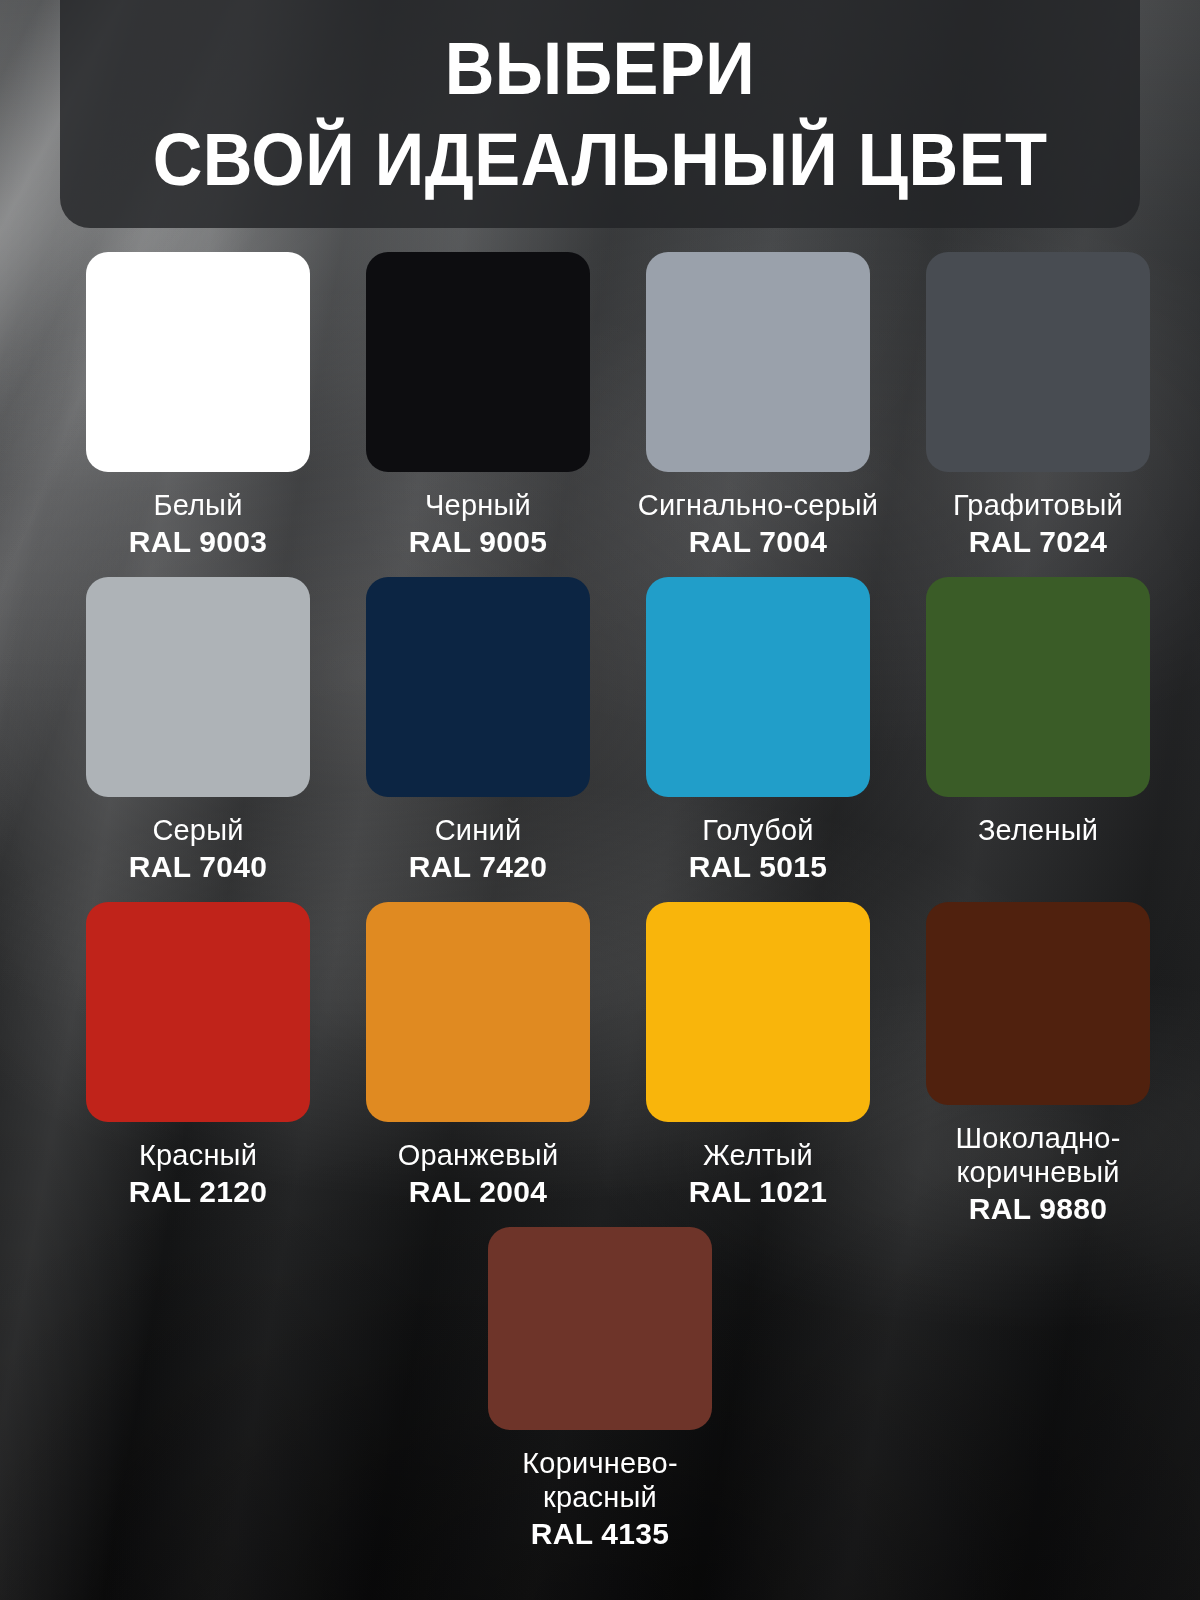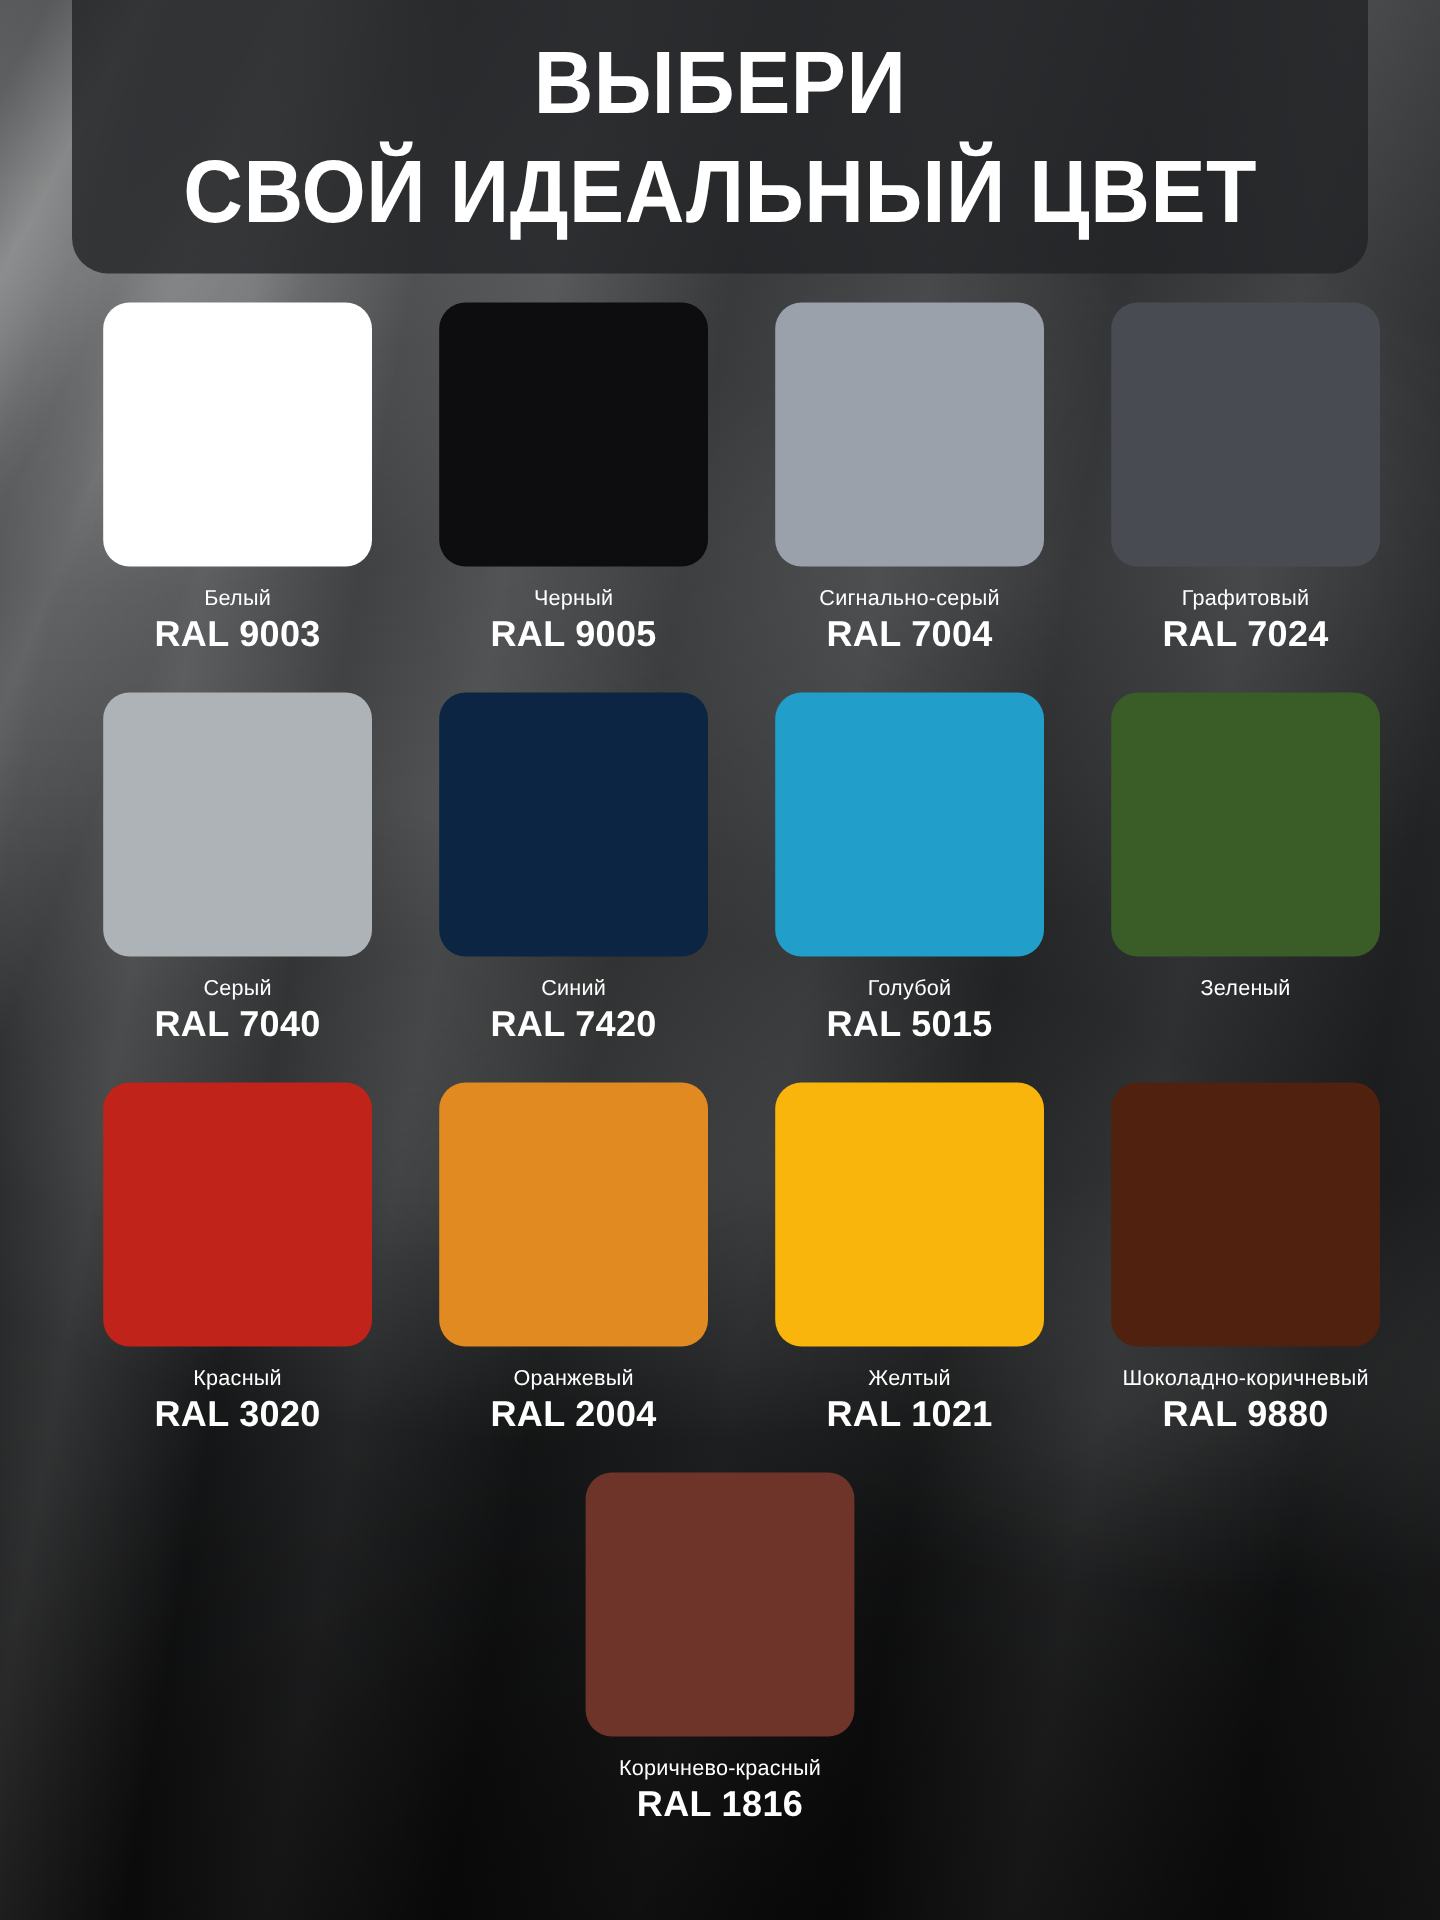--- a/index.html
+++ b/index.html
@@ -117,21 +117,21 @@
     height:220px;
     border-radius:22px;
   }
   .labels {
     margin-top:16px;
     text-align:center;
     width:260px;
   }
   .color-name {
     color:#ffffff;
-    font-size:18px;
+    font-size:29px;
     font-weight:normal;
     line-height:1.18;
     letter-spacing:0.2px;
   }
   .ral-code {
     color:#ffffff;
     font-size:30px;
     font-weight:bold;
     line-height:1.2;
     margin-top:2px;
@@ -207,21 +207,21 @@
         <div class="labels">
           <div class="color-name">Зеленый</div>
         </div>
       </div>
     </div>
     <div class="row">
       <div class="swatch-cell">
         <div class="chip" style="background: rgb(192, 35, 26);"></div>
         <div class="labels">
           <div class="color-name">Красный</div>
-          <div class="ral-code">RAL 3020</div>
+          <div class="ral-code">RAL 2120</div>
         </div>
       </div>
       <div class="swatch-cell">
         <div class="chip" style="background: rgb(224, 138, 33);"></div>
         <div class="labels">
           <div class="color-name">Оранжевый</div>
           <div class="ral-code">RAL 2004</div>
         </div>
       </div>
       <div class="swatch-cell">
@@ -237,17 +237,17 @@
           <div class="color-name">Шоколадно-коричневый</div>
           <div class="ral-code">RAL 9880</div>
         </div>
       </div>
     </div>
     <div class="row centered">
       <div class="swatch-cell">
         <div class="chip" style="background: rgb(110, 52, 41);"></div>
         <div class="labels">
           <div class="color-name">Коричнево-красный</div>
-          <div class="ral-code">RAL 1816</div>
+          <div class="ral-code">RAL 4135</div>
         </div>
       </div>
     </div>
   </div>
 
 </body></html>

